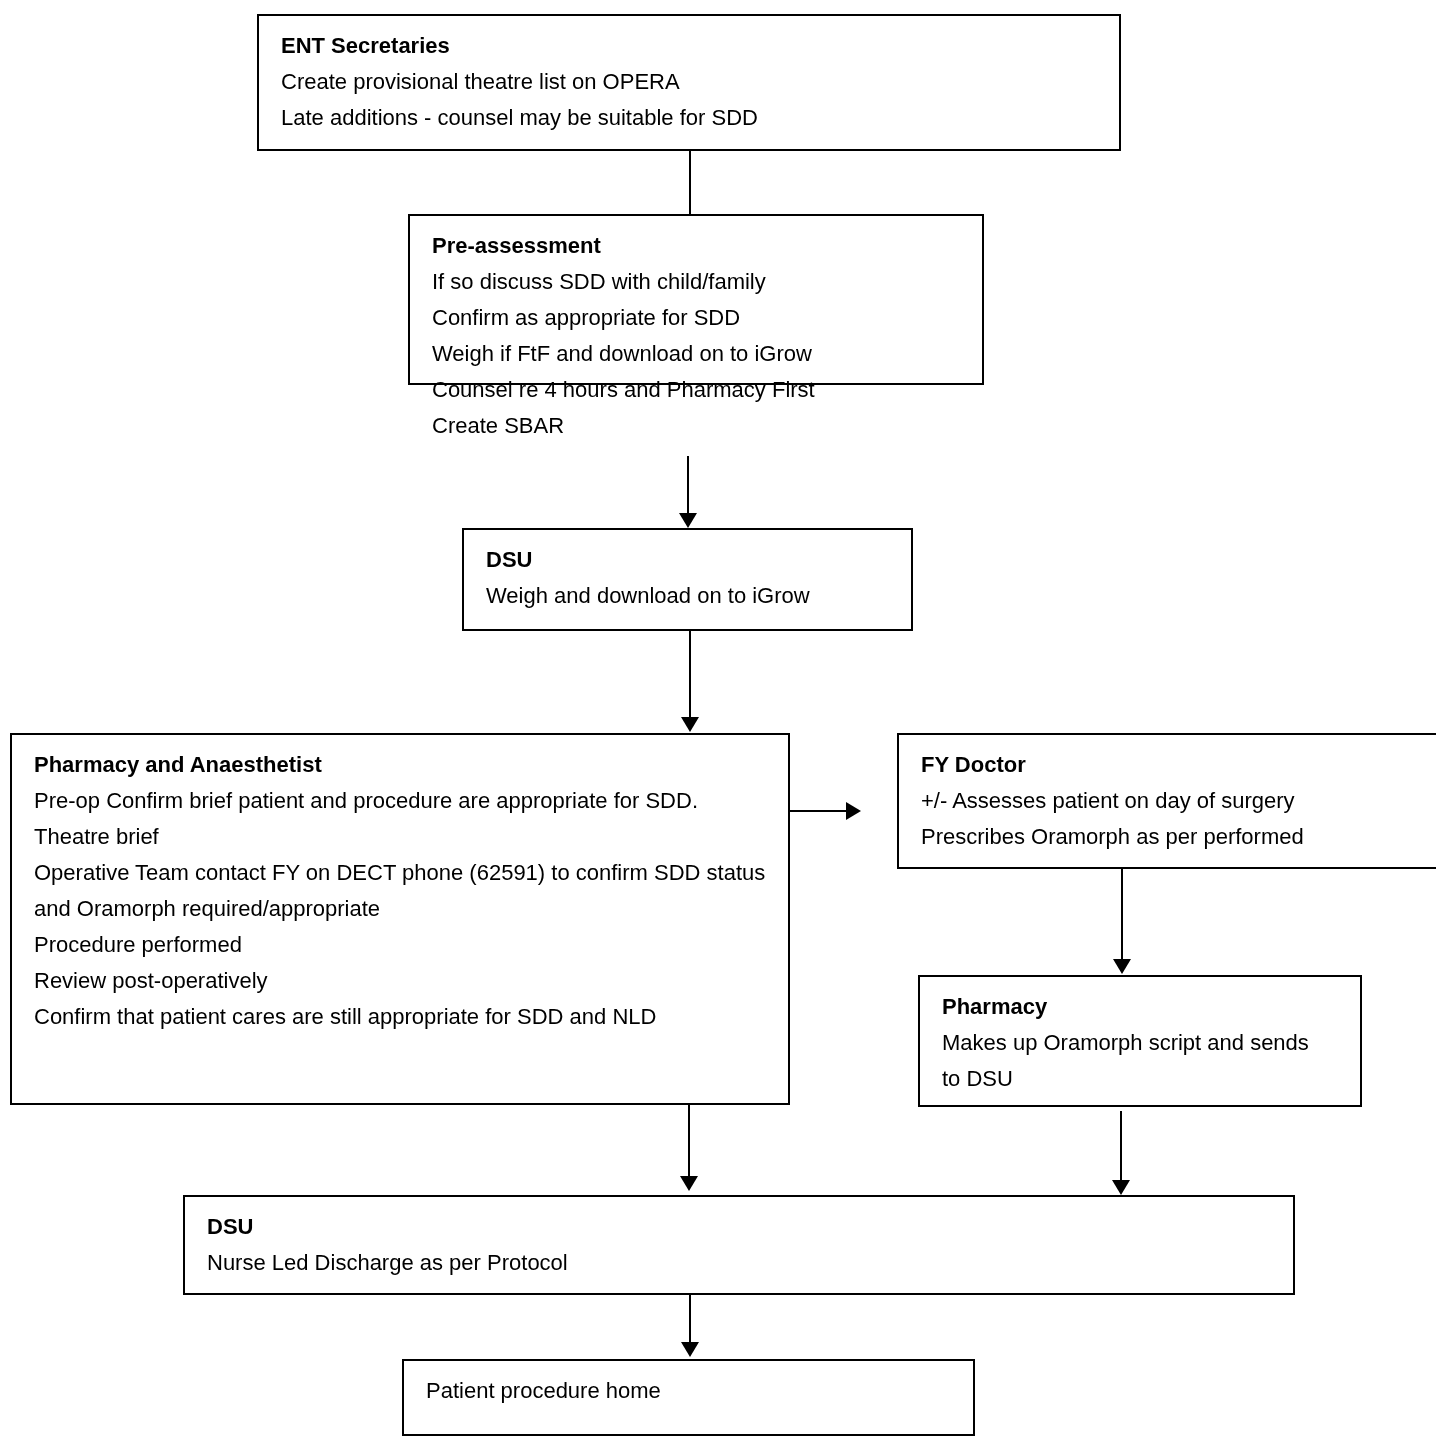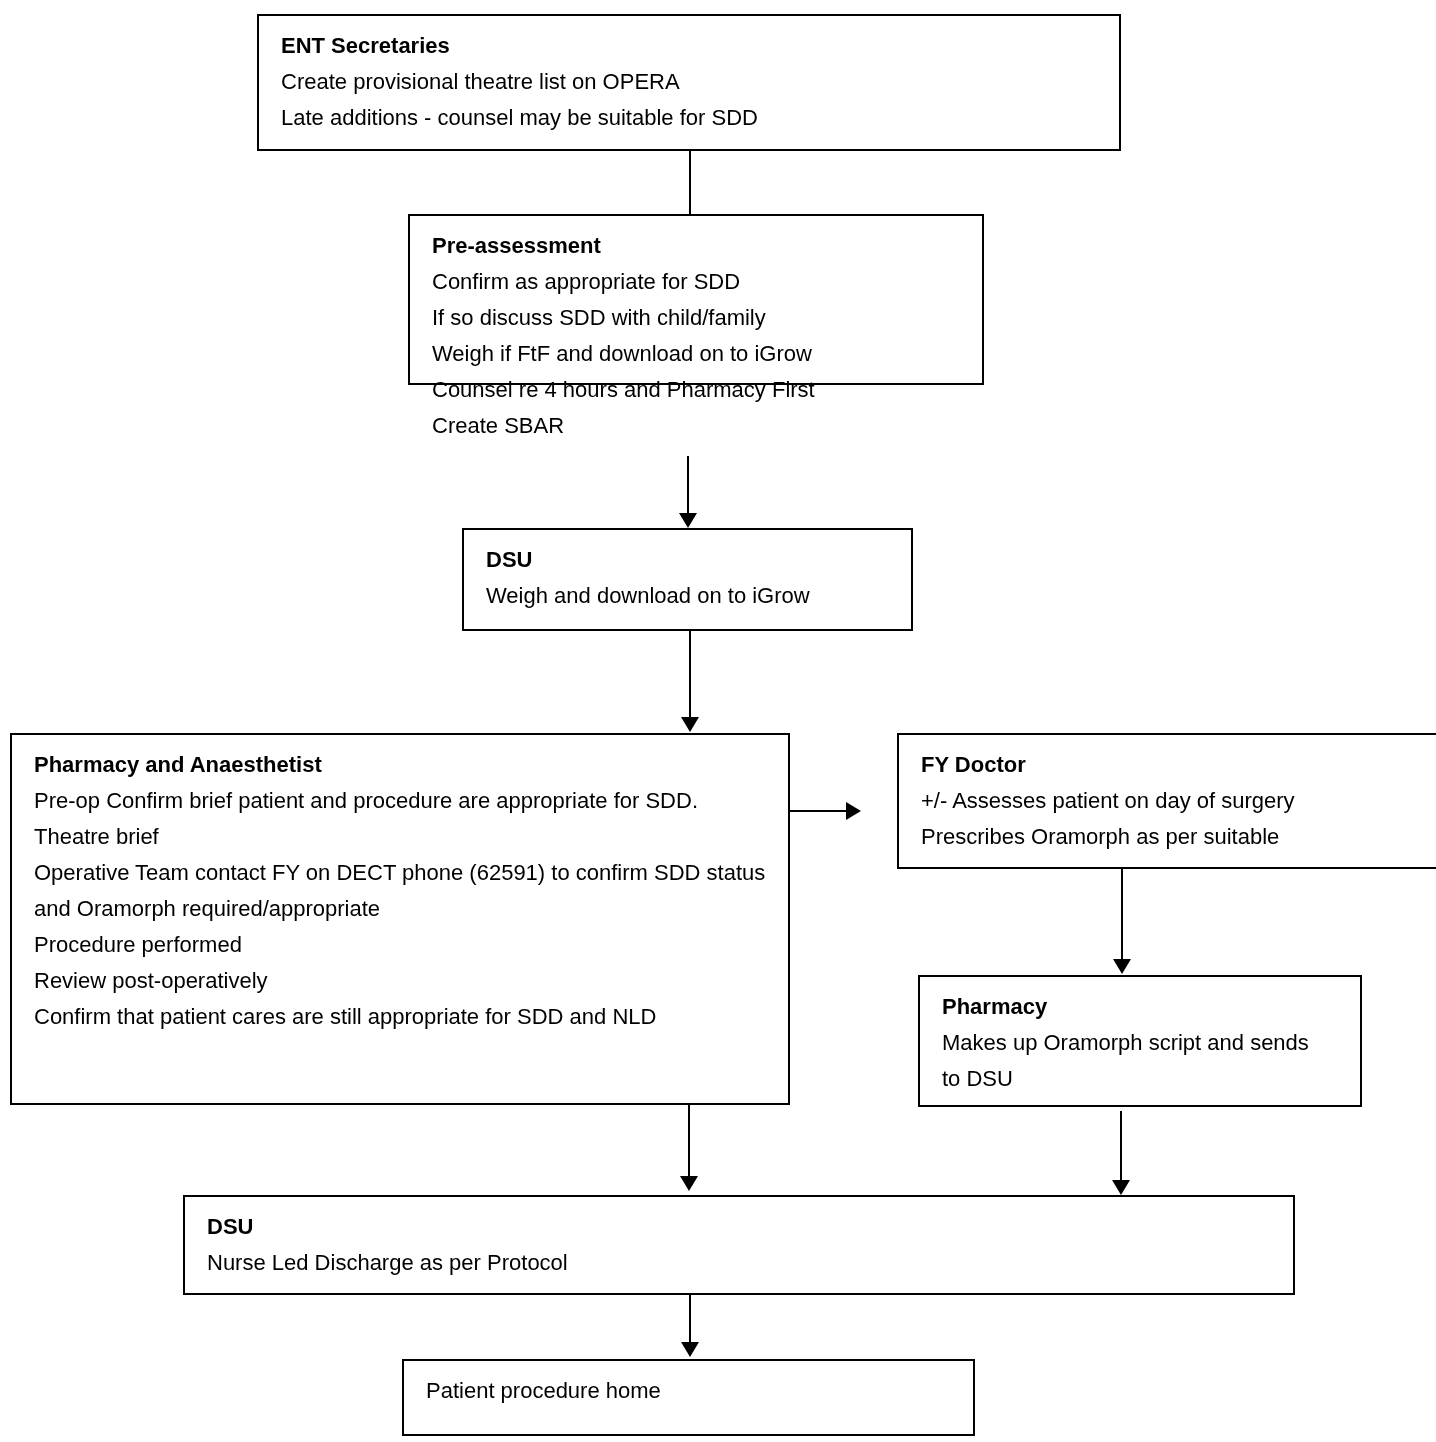--- a/index.html
+++ b/index.html
@@ -70,22 +70,22 @@
     <div class="box-title">ENT Secretaries</div>
     <div class="box-line">Create provisional theatre list on OPERA</div>
     <div class="box-line">Late additions - counsel may be suitable for SDD</div>
   </div>
 
   <div class="vline" style="left:689px;top:150px;height:65px;"></div>
   <div class="head-down" style="left:681px;top:214px;"></div>
 
   <div class="box" style="left:408px;top:214px;width:576px;height:171px;">
     <div class="box-title">Pre-assessment</div>
+    <div class="box-line">If so discuss SDD with child/family</div>
     <div class="box-line">Confirm as appropriate for SDD</div>
-    <div class="box-line">If so discuss SDD with child/family</div>
     <div class="box-line">Weigh if FtF and download on to iGrow</div>
     <div class="box-line">Counsel re 4 hours and Pharmacy First</div>
     <div class="box-line">Create SBAR</div>
   </div>
 
   <div class="vline" style="left:687px;top:456px;height:58px;"></div>
   <div class="head-down" style="left:679px;top:513px;"></div>
 
   <div class="box" style="left:462px;top:528px;width:451px;height:103px;">
     <div class="box-title">DSU</div>
@@ -104,21 +104,21 @@
     <div class="box-line">Review post-operatively</div>
     <div class="box-line">Confirm that patient cares are still appropriate for SDD and NLD</div>
   </div>
 
   <div class="hline" style="left:790px;top:810px;width:58px;"></div>
   <div class="head-right" style="left:846px;top:802px;"></div>
 
   <div class="box" style="left:861px;top:733px;width:542px;height:136px;margin-left:36px;">
     <div class="box-title">FY Doctor</div>
     <div class="box-line">+/- Assesses patient on day of surgery</div>
-    <div class="box-line">Prescribes Oramorph as per suitable</div>
+    <div class="box-line">Prescribes Oramorph as per performed</div>
   </div>
 
   <div class="vline" style="left:1121px;top:869px;height:91px;"></div>
   <div class="head-down" style="left:1113px;top:959px;"></div>
 
   <div class="box" style="left:918px;top:975px;width:444px;height:132px;">
     <div class="box-title">Pharmacy</div>
     <div class="box-line narrow-text">Makes up Oramorph script and sends to DSU</div>
   </div>
 

